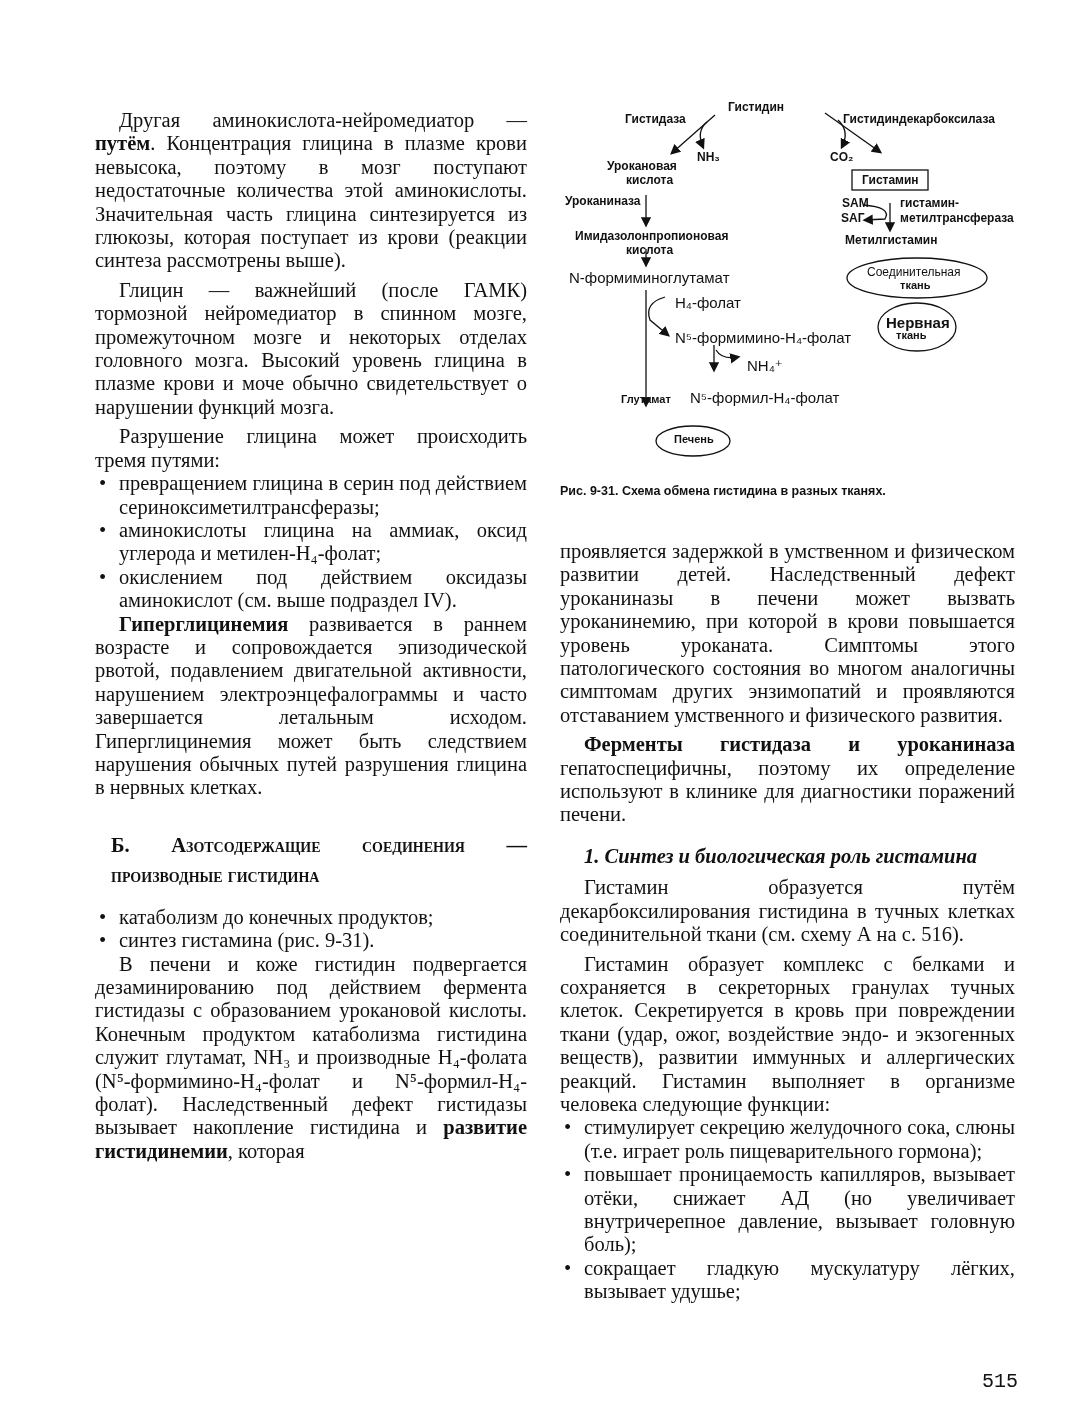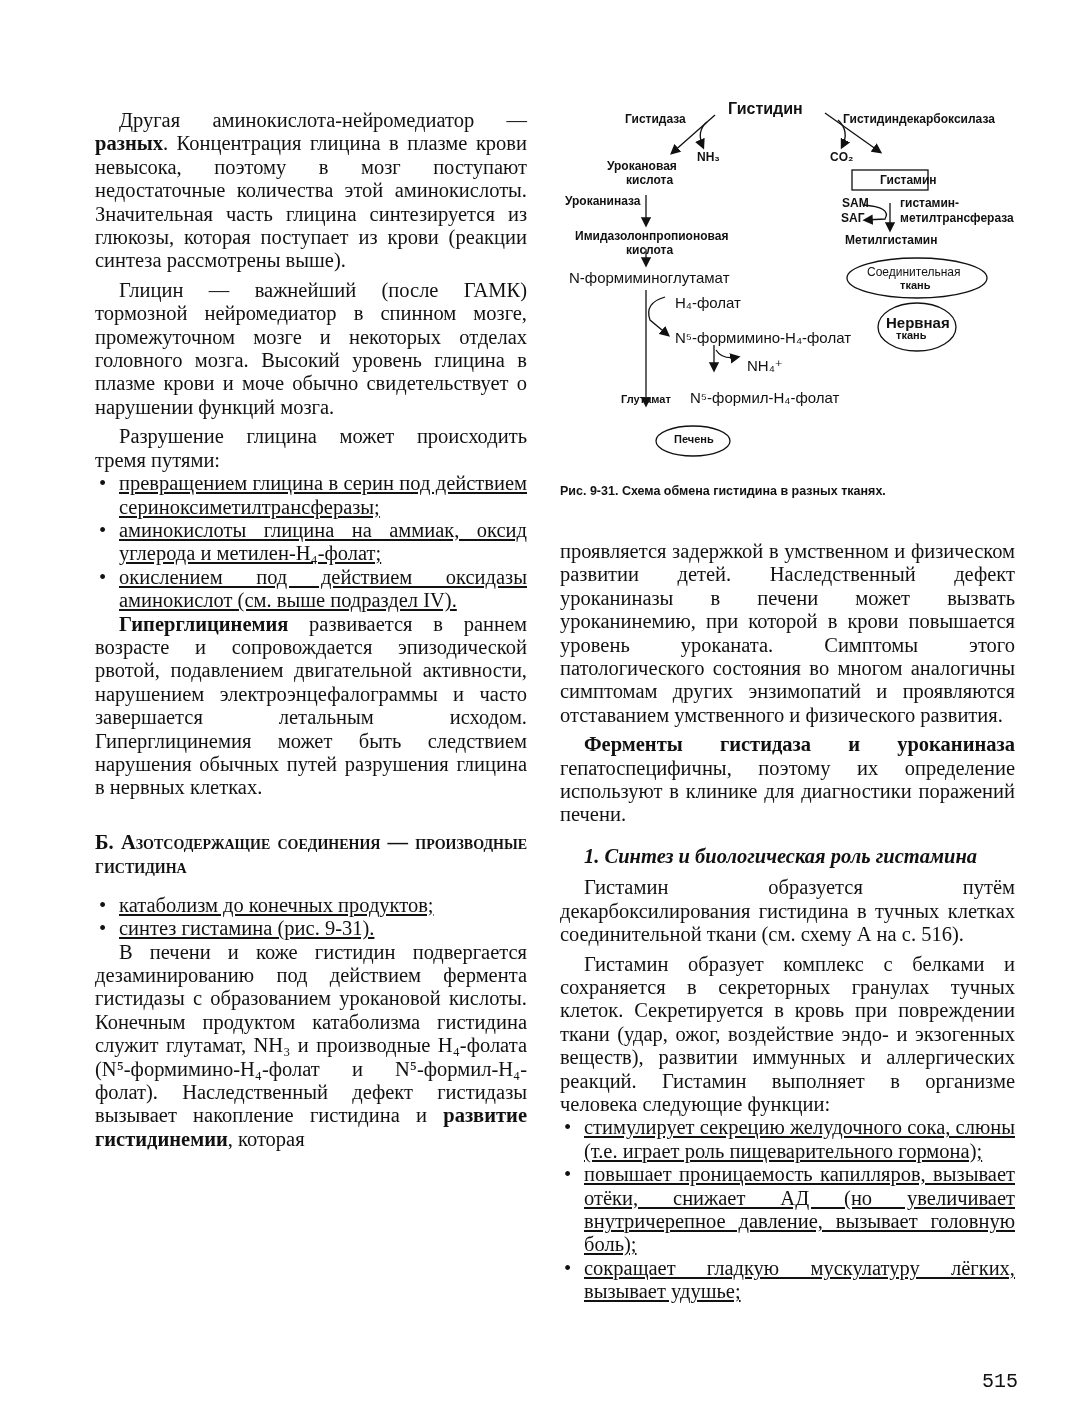--- a/index.html
+++ b/index.html
@@ -4,40 +4,40 @@
 <style>
   html, body { margin: 0; padding: 0; background: #ffffff; }
   body { width: 1077px; height: 1415px; position: relative; overflow: hidden; color: #111; }
   .col { position: absolute; font-family: "Liberation Serif", "DejaVu Serif", serif; font-size: 20.5px; line-height: 23.4px; text-align: justify; }
   .left { left: 95px; top: 103px; width: 432px; }
   .right { left: 560px; top: 540px; width: 455px; }
   p { margin: 0; text-indent: 24px; }
   p.noind { text-indent: 0; }
   .gap { height: 6px; }
   ul { list-style: none; margin: 0; padding: 0; }
-  ul li { position: relative; padding-left: 24px; text-indent: 0; text-decoration: underline; }
+  ul li { position: relative; padding-left: 24px; text-indent: 0; }
   ul li::before { content: "•"; position: absolute; left: 4px; top: 0; }
   b { font-weight: bold; }
-  .section-title { font-weight: bold; font-size: 20.5px; line-height: 24px; margin: 30px 0 16px 0; text-indent: 0; }
+  .section-title { font-weight: bold; font-size: 20.5px; line-height: 30px; margin: 30px 0 16px 16px; text-indent: 0; }
   .section-title .sc { font-variant: small-caps; }
   .subhead { font-style: italic; font-weight: bold; margin: 18px 0 8px 24px; text-indent: 0; }
   .diagram { position: absolute; left: 560px; top: 95px; width: 470px; height: 380px; font-family: "Liberation Sans", "DejaVu Sans", sans-serif; }
   .diagram .lbl { position: absolute; font-size: 12px; white-space: nowrap; color: #111; }
   .diagram .lbl.b { font-weight: bold; }
-  .diagram .big { font-size: 16px; font-weight: bold; }
+  .diagram .big { font-size: 12px; font-weight: bold; }
   .diagram .med { font-size: 15px; }
   .caption { position: absolute; left: 560px; top: 484px; font-family: "Liberation Sans", "DejaVu Sans", sans-serif; font-size: 12.5px; font-weight: bold; text-align: right; }
   .page-num { position: absolute; left: 982px; top: 1370px; font-family: Liberation Mono, monospace; font-size: 20px; }
 </style>
 </head>
 <body>
 
 <div class="col left">
   <div class="gap"></div>
-  <p><span>Другая аминокислота-нейромедиатор — </span><b>разных</b><span>. Концентрация глицина в плазме крови невысока, поэтому в мозг поступают недостаточные количества этой аминокислоты. Значительная часть глицина синтезируется из глюкозы, которая поступает из крови (реакции синтеза рассмотрены выше).</span></p>
+  <p><span>Другая аминокислота-нейромедиатор — </span><b>путём</b><span>. Концентрация глицина в плазме крови невысока, поэтому в мозг поступают недостаточные количества этой аминокислоты. Значительная часть глицина синтезируется из глюкозы, которая поступает из крови (реакции синтеза рассмотрены выше).</span></p>
   <div class="gap"></div>
   <p>Глицин — важнейший (после ГАМК) тормозной нейромедиатор в спинном мозге, промежуточном мозге и некоторых отделах головного мозга. Высокий уровень глицина в плазме крови и моче обычно свидетельствует о нарушении функций мозга.</p>
   <div class="gap"></div>
   <p>Разрушение глицина может происходить тремя путями:</p>
   <ul>
     <li>превращением глицина в серин под действием сериноксиметилтрансферазы;</li>
     <li>аминокислоты глицина на аммиак, оксид углерода и метилен-H₄-фолат;</li>
     <li>окислением под действием оксидазы аминокислот (см. выше подраздел IV).</li>
   </ul>
   <p><b>Гиперглицинемия</b><span> развивается в раннем возрасте и сопровождается эпизодической рвотой, подавлением двигательной активности, нарушением электроэнцефалограммы и часто завершается летальным исходом. Гиперглицинемия может быть следствием нарушения обычных путей разрушения глицина в нервных клетках.</span></p>
@@ -93,21 +93,21 @@
   <span class="lbl b" style="left:5px;top:99px">Уроканиназа</span>
   <span class="lbl b" style="left:15px;top:134px">Имидазолонпропионовая</span>
   <span class="lbl b" style="left:66px;top:148px">кислота</span>
   <span class="lbl med" style="left:9px;top:174px">N-формиминоглутамат</span>
   <span class="lbl med" style="left:115px;top:199px">H₄-фолат</span>
   <span class="lbl med" style="left:115px;top:234px">N⁵-формимино-H₄-фолат</span>
   <span class="lbl med" style="left:187px;top:262px">NH₄⁺</span>
   <span class="lbl b" style="left:61px;top:298px;font-size:11px">Глутамат</span>
   <span class="lbl med" style="left:130px;top:294px">N⁵-формил-H₄-фолат</span>
   <span class="lbl b" style="left:114px;top:338px;font-size:11px">Печень</span>
-  <span class="lbl b" style="left:320px;top:78px">Гистамин</span>
+  <span class="lbl b" style="left:302px;top:78px">Гистамин</span>
   <span class="lbl b" style="left:282px;top:101px">SAM</span>
   <span class="lbl b" style="left:281px;top:116px">SAГ</span>
   <span class="lbl b" style="left:340px;top:101px">гистамин-</span>
   <span class="lbl b" style="left:340px;top:116px">метилтрансфераза</span>
   <span class="lbl b" style="left:285px;top:138px">Метилгистамин</span>
   <span class="lbl" style="left:307px;top:170px">Соединительная</span>
   <span class="lbl b" style="left:340px;top:184px;font-size:11px">ткань</span>
   <span class="lbl b" style="left:326px;top:219px;font-size:15px">Нервная</span>
   <span class="lbl b" style="left:336px;top:234px;font-size:11px">ткань</span>
 </div>

